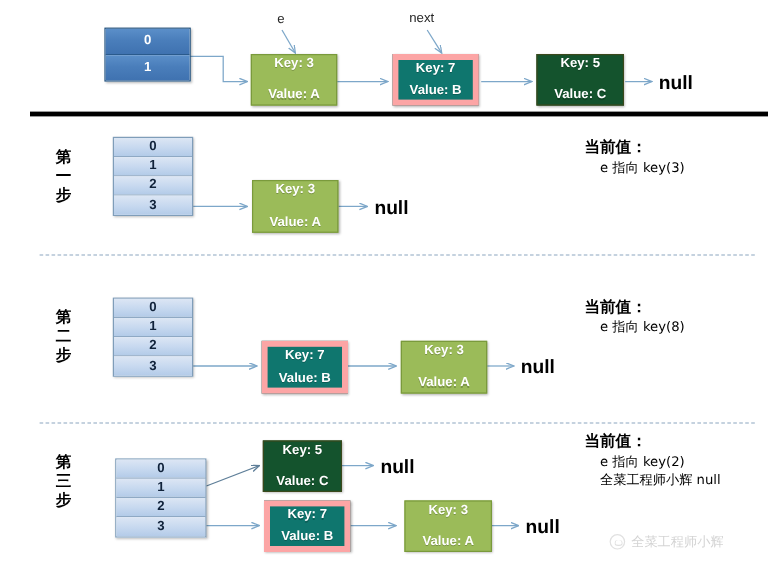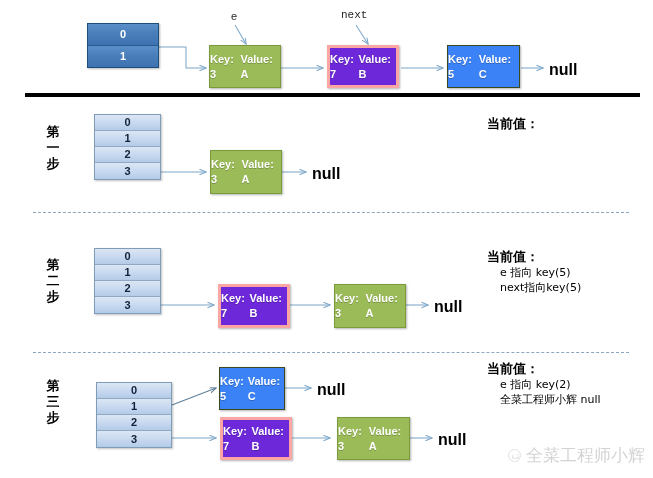--- a/index.html
+++ b/index.html
@@ -53,29 +53,30 @@
   .st-row:last-child{border-bottom:none;}
 
   
   .node{
     position:absolute;
     box-sizing:border-box;
     color:#ffffff;
     font-weight:bold;
     font-size:11px;
     display:flex;
+    flex-direction:column;
     align-items:center;
-    justify-content:center;
+    justify-content:space-between;
     line-height:1.32;
     box-shadow:1px 1px 2px rgba(0,0,0,.3);
     text-shadow:0 1px 0 rgba(0,0,0,.22);
   }
   .node-light{background:#9bbb59;border:1px solid #7a9a3c;}
-  .node-mid{background:#6d28d9;border:3px solid #fca5a5;}
-  .node-dark{background:#3b82f6;border:1px solid #3a491c;}
+  .node-mid{background:#0f766e;border:5px solid #fca5a5;}
+  .node-dark{background:#14532d;border:1px solid #3a491c;}
 
   
   .nulltxt{
     position:absolute;
     font-weight:bold;
     font-size:16px;
     color:#000000;
     line-height:1;
     white-space:nowrap;
   }
@@ -135,21 +136,21 @@
     box-sizing:border-box;
     position:relative;
   }
   .wm-logo::after{
     content:"";position:absolute;left:3px;top:4.2px;
     width:5px;height:4px;border-radius:50% 50% 45% 45%;
     border:1.2px solid #9a9a9a;border-top:none;
   }
   .wm-text{
     font-family:"DejaVu Sans",sans-serif;
-    font-size:17px;color:#6f6f6f;white-space:nowrap;
+    font-size:11px;color:#6f6f6f;white-space:nowrap;
   }
 
   svg.lines{position:absolute;left:0;top:0;width:653px;height:478px;overflow:visible;}
 </style>
 </head>
 <body>
 
 <div class="stage">
 
   <svg class="lines">
@@ -188,21 +189,21 @@
       <path d="M410,438 L432,438" marker-end="url(#ah)"></path>
     </g>
   </svg>
 
   <div class="bt-table" style="left:87px;top:23px;width:72px;height:45px;">
     <div class="bt-row" style="height:50%;">0</div>
     <div class="bt-row" style="height:50%;">1</div>
   </div>
 
   <div class="ptr-label" style="left:231px;top:11px;">e</div>
-  <div class="ptr-label" style="left:341px;top:10px;font-family:Liberation Mono, monospace;">next</div>
+  <div class="ptr-label" style="left:341px;top:10px;">next</div>
 
   <div class="node node-light" style="left:209px;top:45px;width:72px;height:43px;">
     <div>Key: 3</div>
     <div>Value: A</div>
   </div>
   <div class="node node-mid" style="left:327px;top:45px;width:72px;height:43px;">
     <div>Key: 7</div>
     <div>Value: B</div>
   </div>
   <div class="node node-dark" style="left:447px;top:45px;width:73px;height:43px;">
@@ -227,20 +228,21 @@
   </div>
 
   <div class="node node-light" style="left:210px;top:150px;width:72px;height:44px;">
     <div>Key: 3</div>
     <div>Value: A</div>
   </div>
   <div class="nulltxt" style="left:312px;top:166px;">null</div>
 
   <div class="anno" style="left:487px;top:115px;">
     <div class="anno-title">当前值：</div>
+    <div class="anno-line">e  指向 key(3)</div>
   </div>
 
   <div class="div-dashed" style="left:33px;top:212px;width:596px;"></div>
 
   <div class="step-label" style="left:44px;top:257px;">
     <span>第</span>
     <span>二</span>
     <span>步</span>
   </div>
 
@@ -256,22 +258,21 @@
     <div>Value: B</div>
   </div>
   <div class="node node-light" style="left:334px;top:284px;width:72px;height:44px;">
     <div>Key: 3</div>
     <div>Value: A</div>
   </div>
   <div class="nulltxt" style="left:434px;top:299px;">null</div>
 
   <div class="anno" style="left:487px;top:248px;">
     <div class="anno-title">当前值：</div>
-    <div class="anno-line">e  指向 key(5)</div>
-    <div class="anno-line">next指向key(5)</div>
+    <div class="anno-line">e  指向 key(8)</div>
   </div>
 
   <div class="div-dashed" style="left:33px;top:352px;width:596px;"></div>
 
   <div class="step-label" style="left:44px;top:378px;">
     <span>第</span>
     <span>三</span>
     <span>步</span>
   </div>
 

